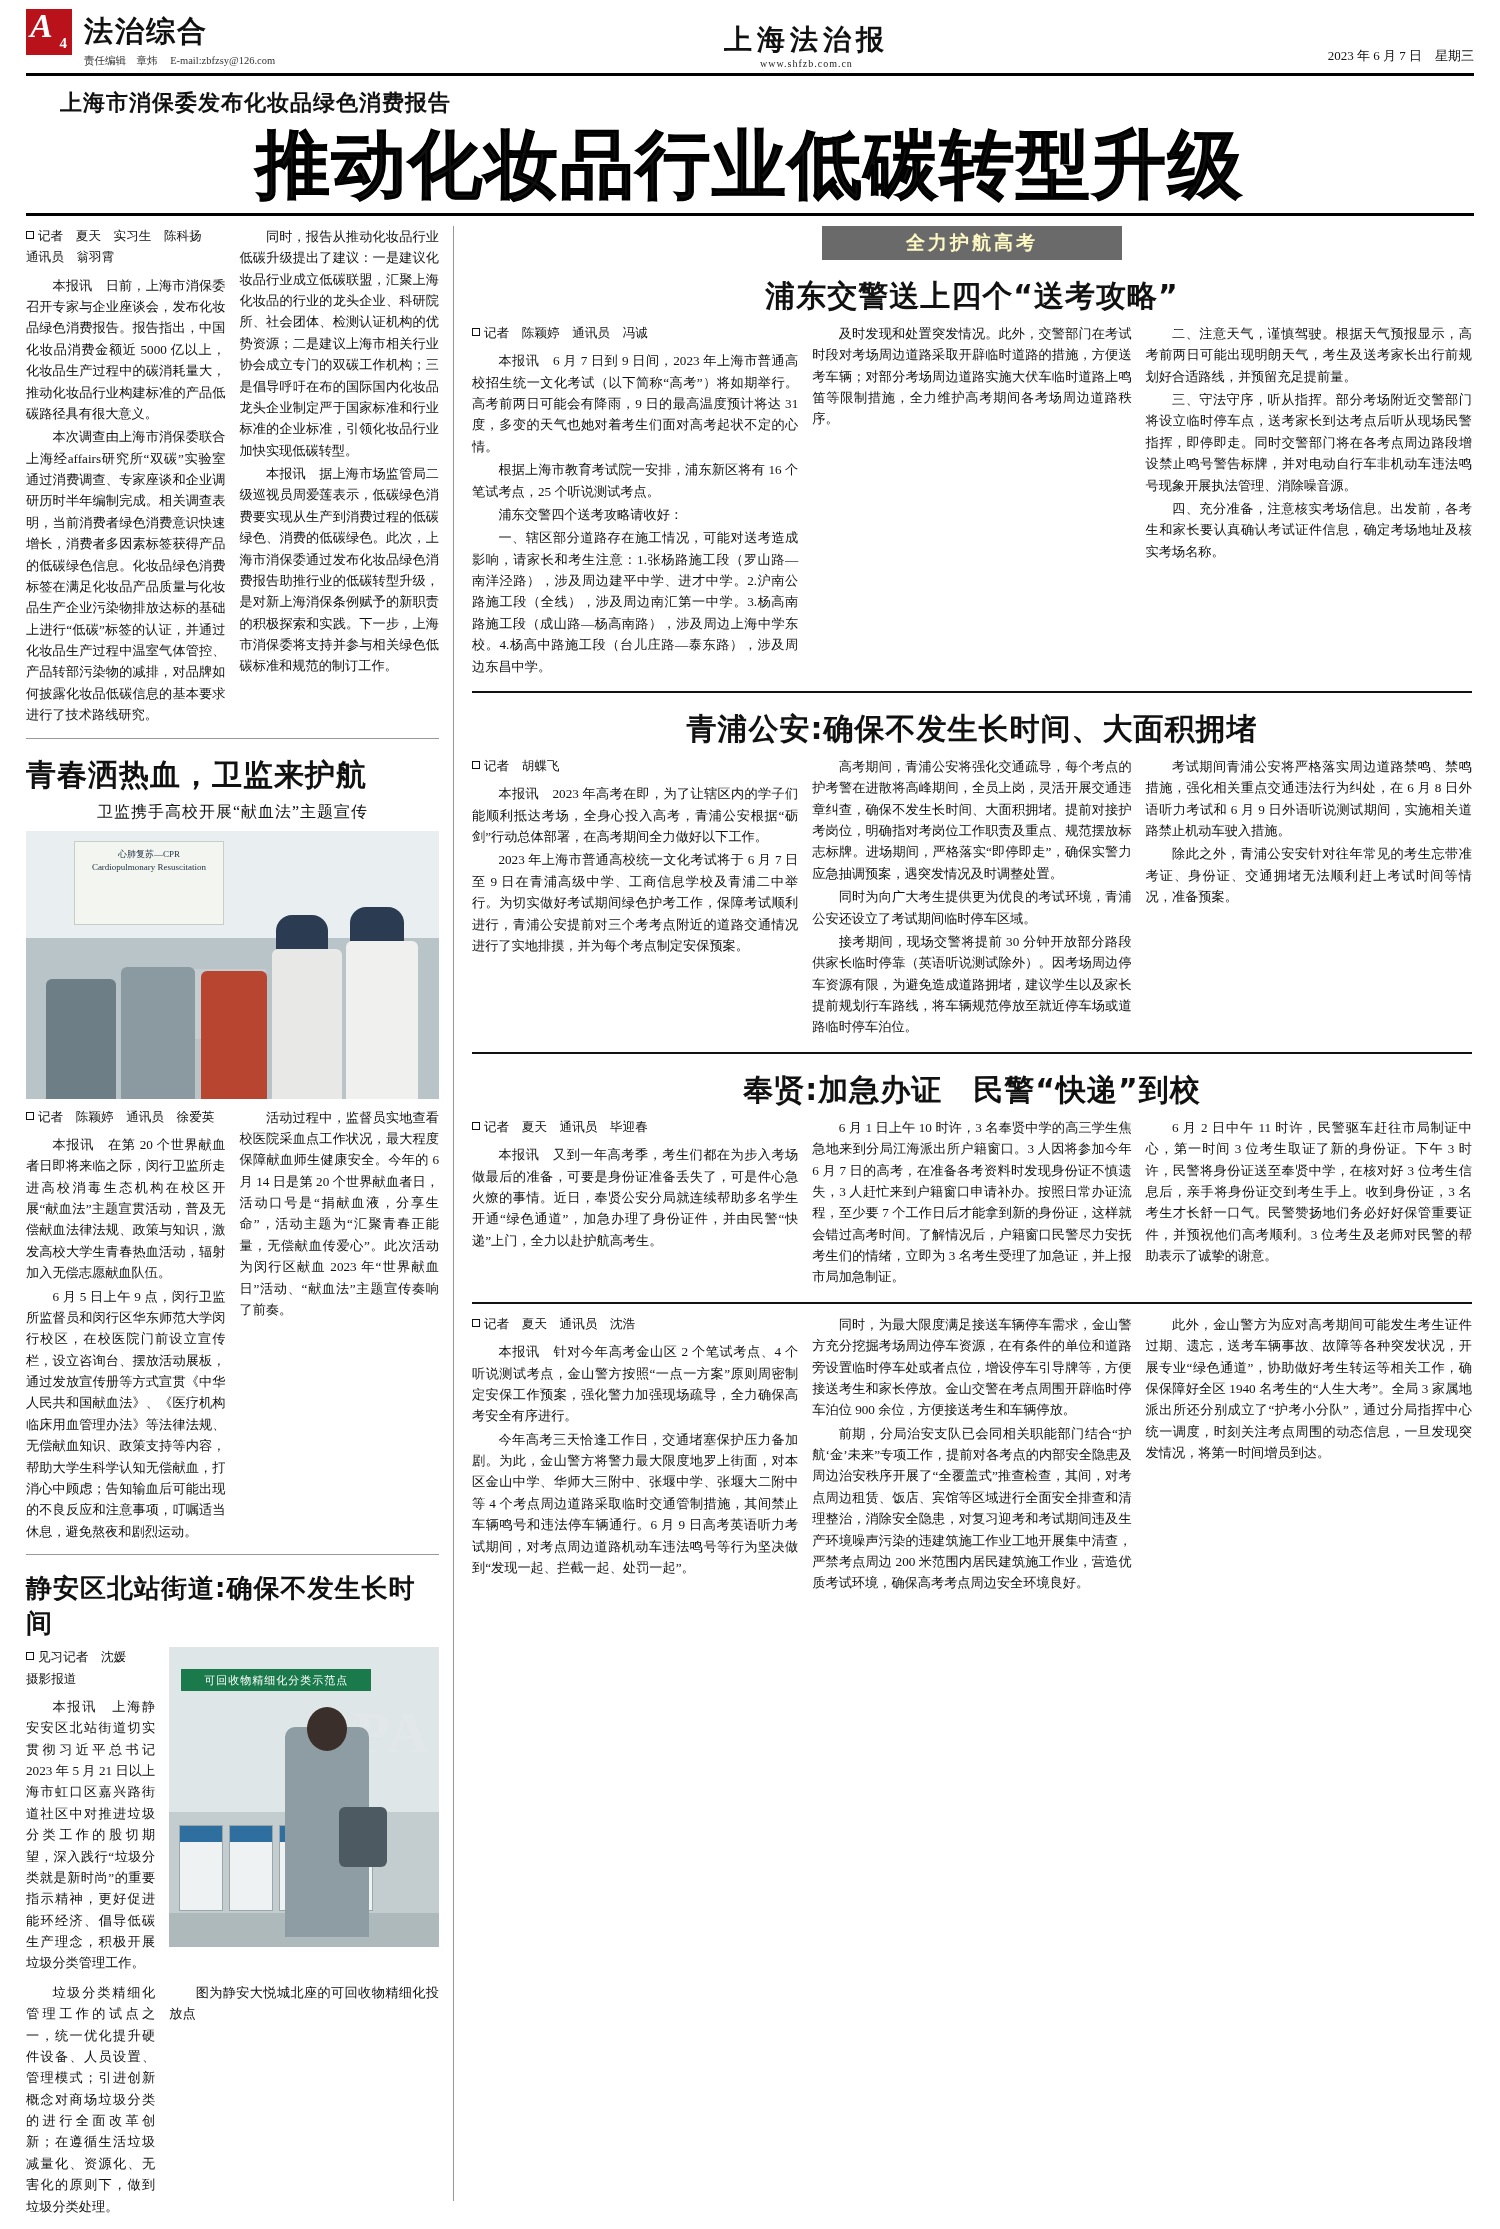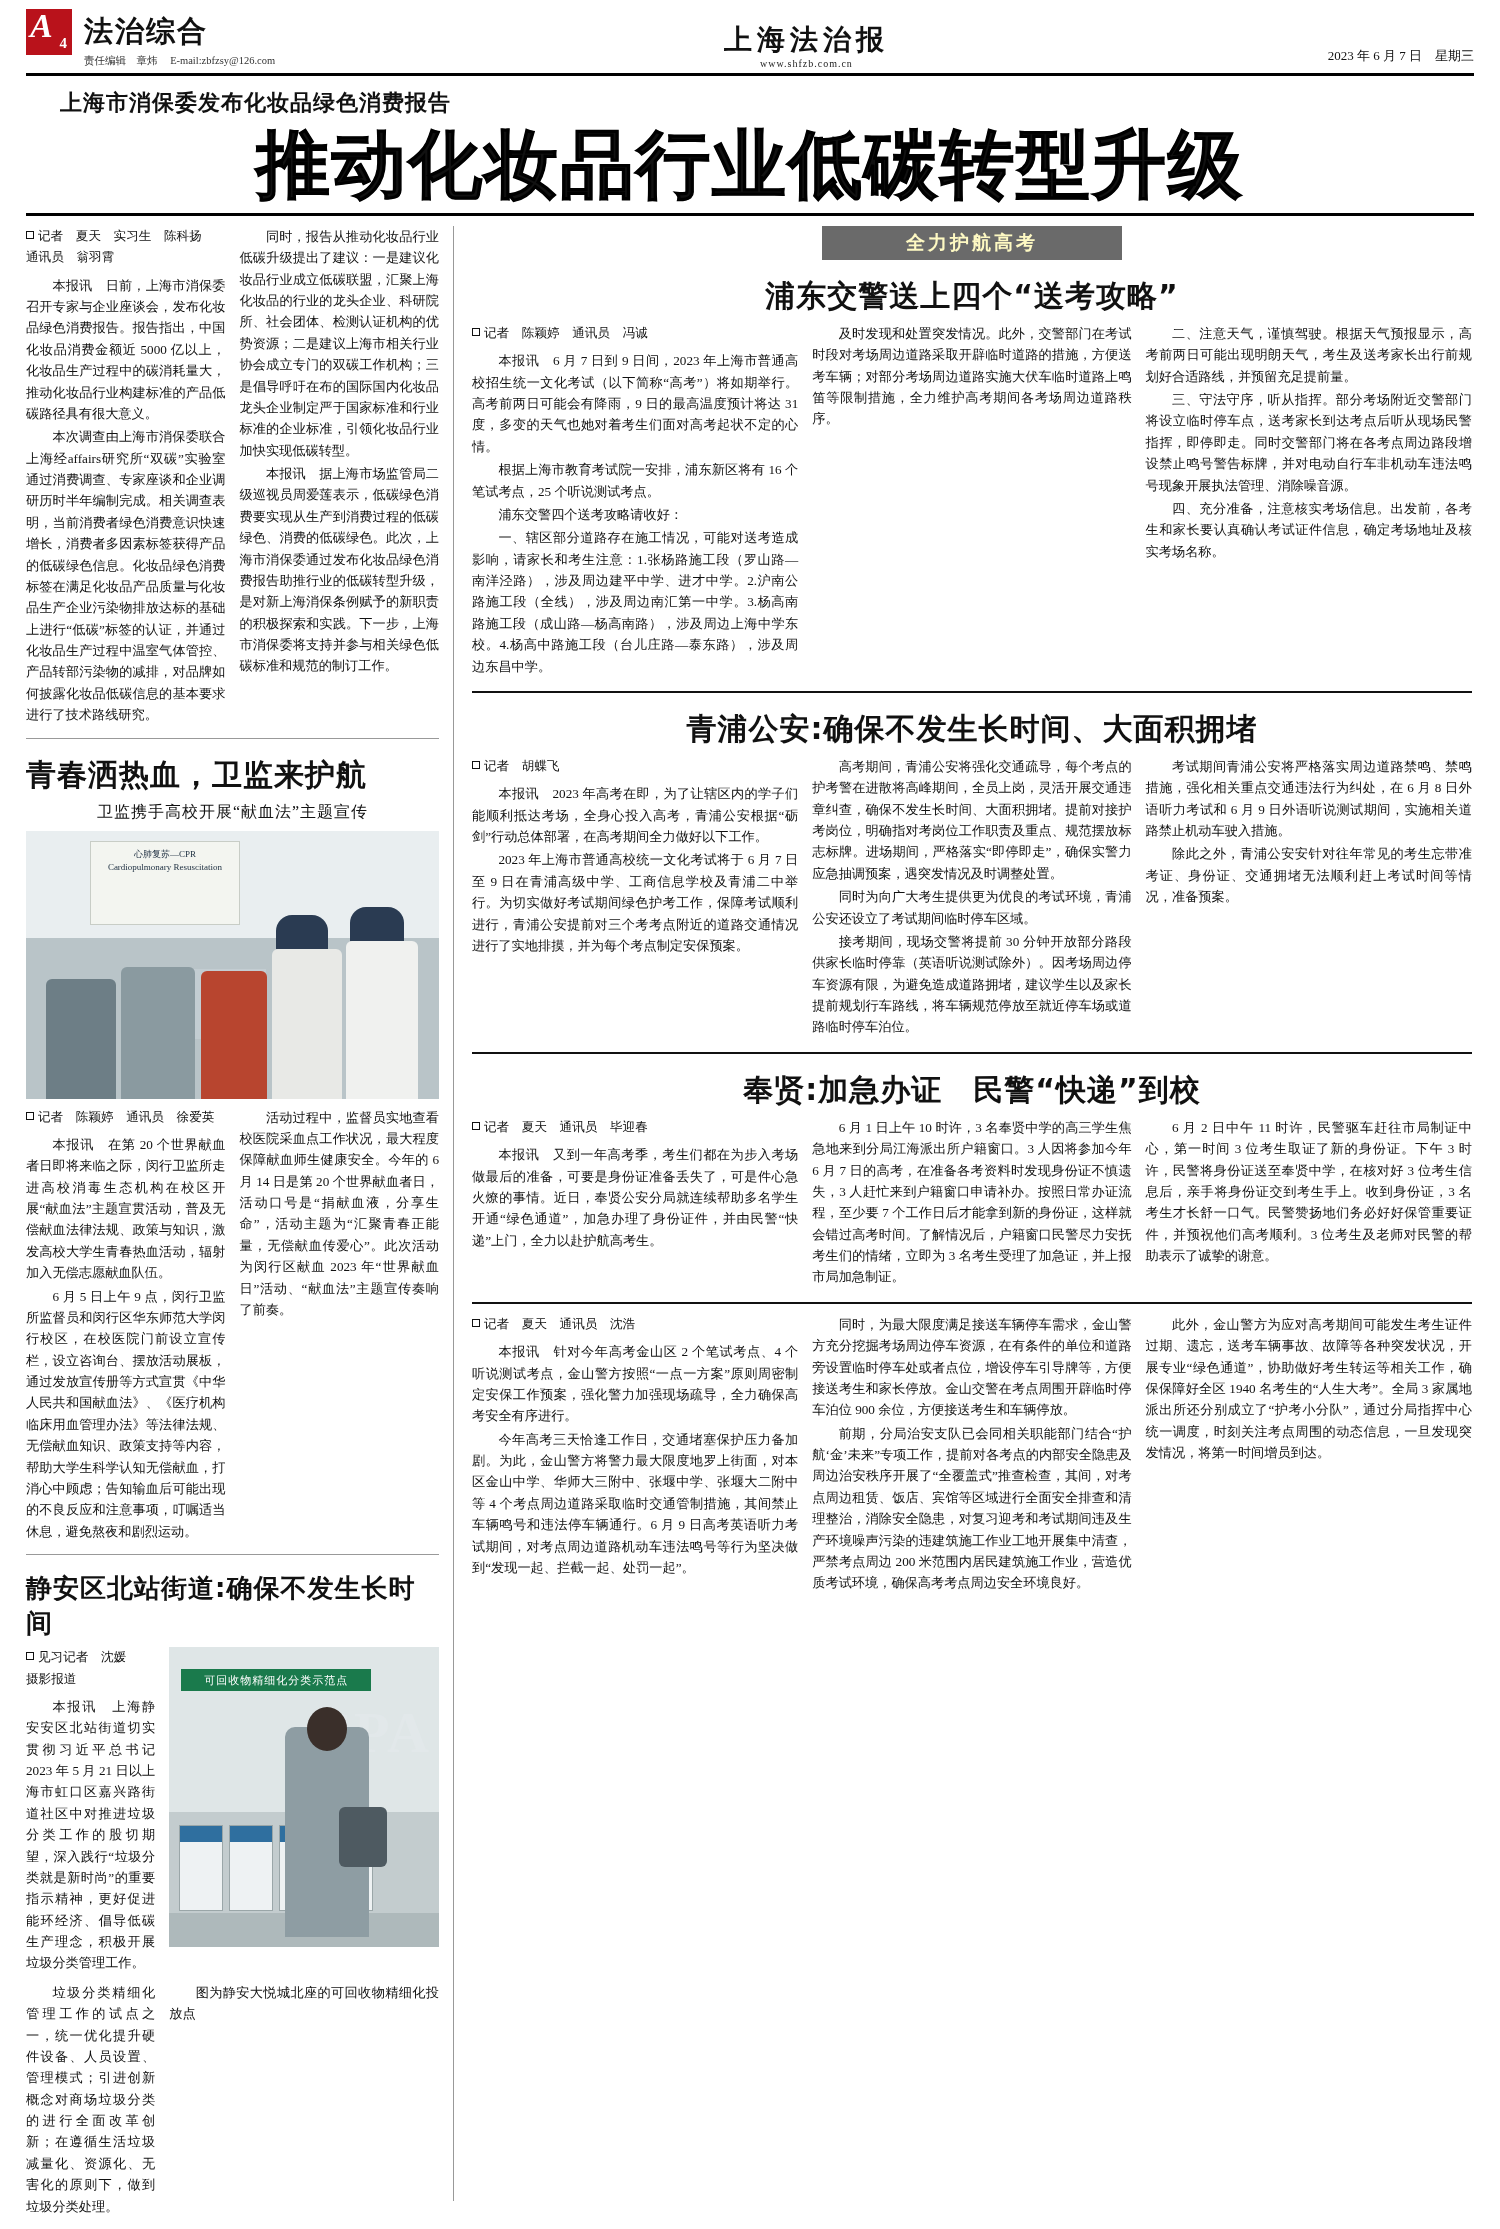--- a/index.html
+++ b/index.html
@@ -78,21 +78,21 @@
   hr.rule { border:0; border-top:1px solid #999; margin:10px 0; }
   hr.rule-b { border:0; border-top:2px solid #111; margin:12px 0 10px 0; }
 
   
   .photo { width:100%; position:relative; overflow:hidden; background:#cfd6d8; }
 
   
   .ph1 { height:268px; background:linear-gradient(#d9e2e6 0 38%, #b9c4c8 38% 100%); }
   .ph1 .bg-panel { position:absolute; left:0; top:0; width:100%; height:40%; background:#e9eef0; }
   .ph1 .poster {
-    position:absolute; left:64px; top:10px; width:150px; height:84px; background:#f3f5f0;
+    position:absolute; left:48px; top:10px; width:150px; height:84px; background:#f3f5f0;
     border:1px solid #c8cdc6; font-size:9px; color:#234; text-align:center; padding-top:6px; line-height:1.5;
   }
   .ph1 .person { position:absolute; bottom:0; border-radius:6px 6px 0 0; }
   .ph1 .p1 { left:20px; width:70px; height:120px; background:#6d7e86; }
   .ph1 .p2 { left:95px; width:74px; height:132px; background:#8a9aa0; }
   .ph1 .p3 { left:175px; width:66px; height:128px; background:#b8452f; }
   .ph1 .p4 { left:246px; width:70px; height:150px; background:#e8e9e6; }
   .ph1 .p5 { left:320px; width:72px; height:158px; background:#f0f1ef; }
   .ph1 .p6 { left:250px; bottom:150px; width:52px; height:34px; background:#2a3b52; border-radius:16px 16px 0 0; }
   .ph1 .p7 { left:324px; bottom:158px; width:54px; height:34px; background:#2a3b52; border-radius:16px 16px 0 0; }

